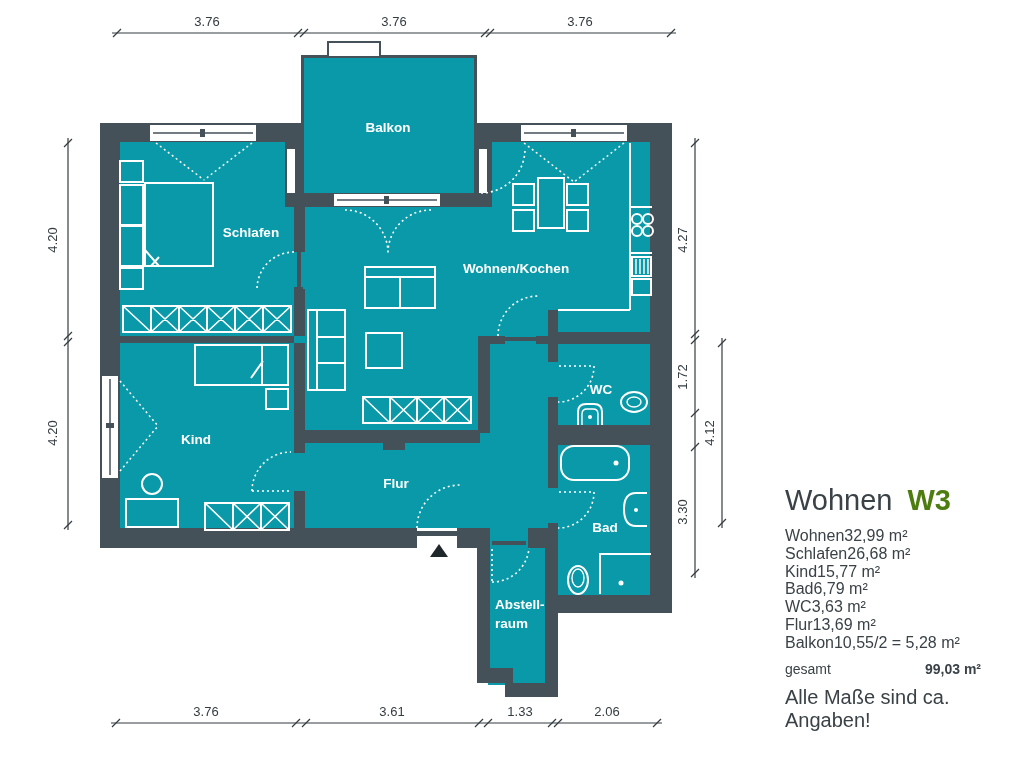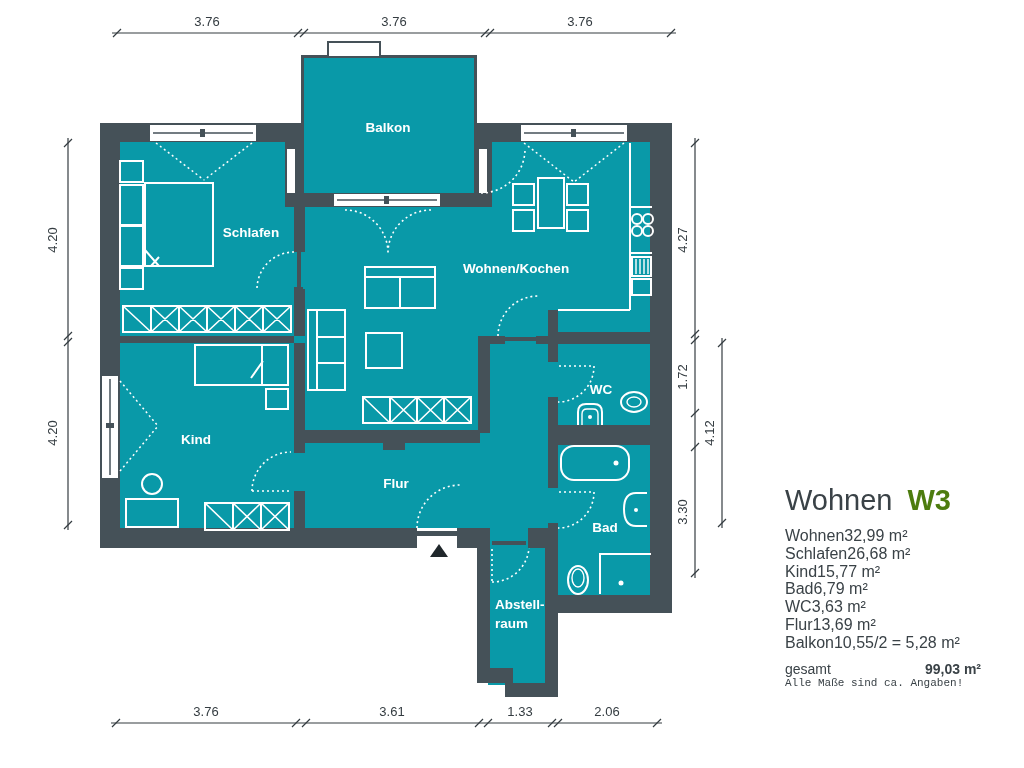--- a/index.html
+++ b/index.html
@@ -11,21 +11,21 @@
   svg text{font-family:"Liberation Sans",sans-serif;}
   .room-label{fill:#ffffff;font-size:13.5px;font-weight:bold;}
   .dim-label{fill:#343c41;font-size:13px;}
   .legend{position:absolute;left:785px;top:484px;width:196px;color:#3a4247;}
   .legend-title{font-size:29px;color:#3a4247;margin-bottom:10px;white-space:nowrap;}
   .legend-title .unit{color:#4d7c0f;font-weight:bold;margin-left:15px;}
   .legend-row{display:flex;justify-content:flex-start;font-size:16px;line-height:17.8px;}
   .legend-row .val{text-align:right;}
   .total-row{display:flex;justify-content:space-between;font-size:14px;margin-top:9px;gap:36px;}
   .total-row .val{font-weight:bold;margin-left:20px;}
-  .note{font-size:11px;font-family:Liberation Mono, monospace;}
+  .note{margin-top:9px;font-size:20px;}
 </style>
 </head>
 <body>
 
 <svg width="1024" height="768" viewBox="0 0 1024 768">
 
   <g fill="#0999a8">
     <rect x="105" y="128" width="562" height="415"></rect>
     <rect x="303" y="57" width="172" height="140"></rect>
     <rect x="558" y="420" width="109" height="180"></rect>

